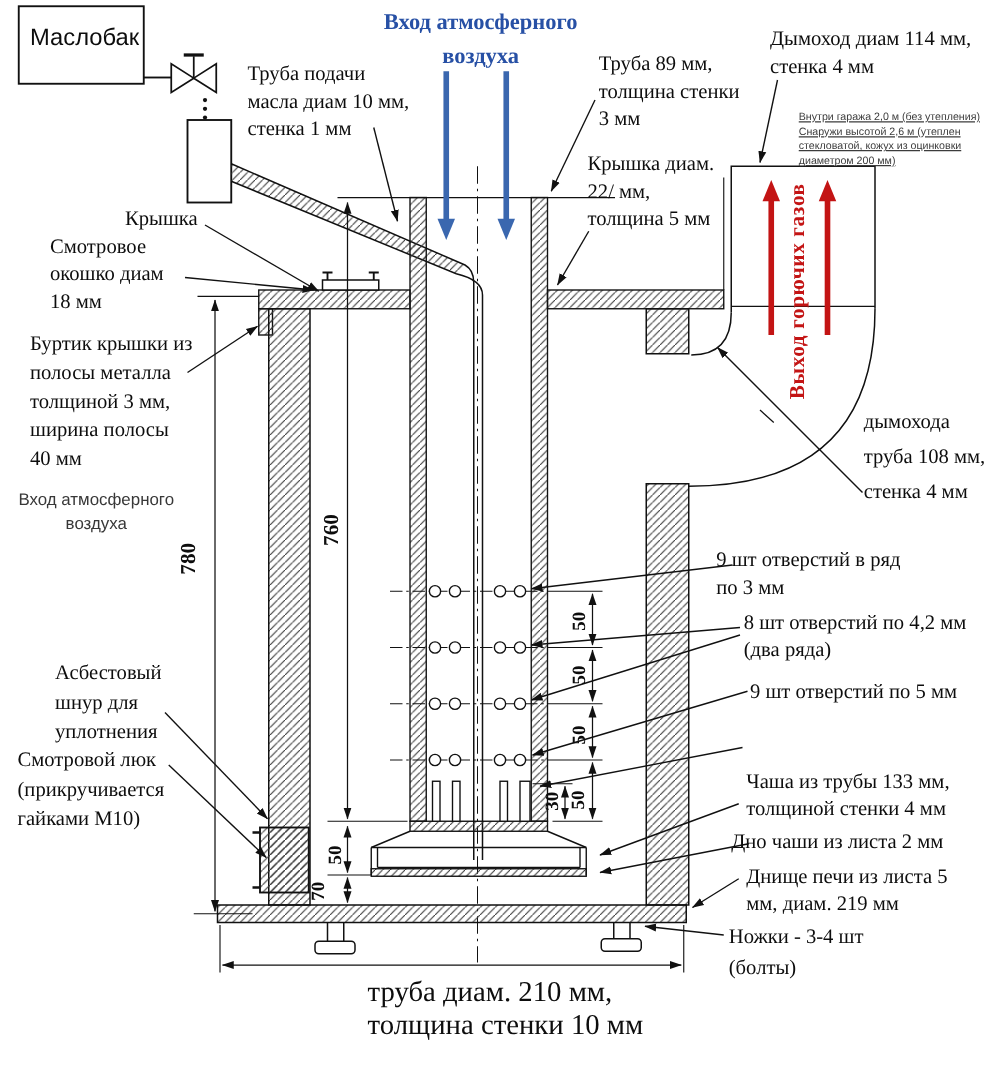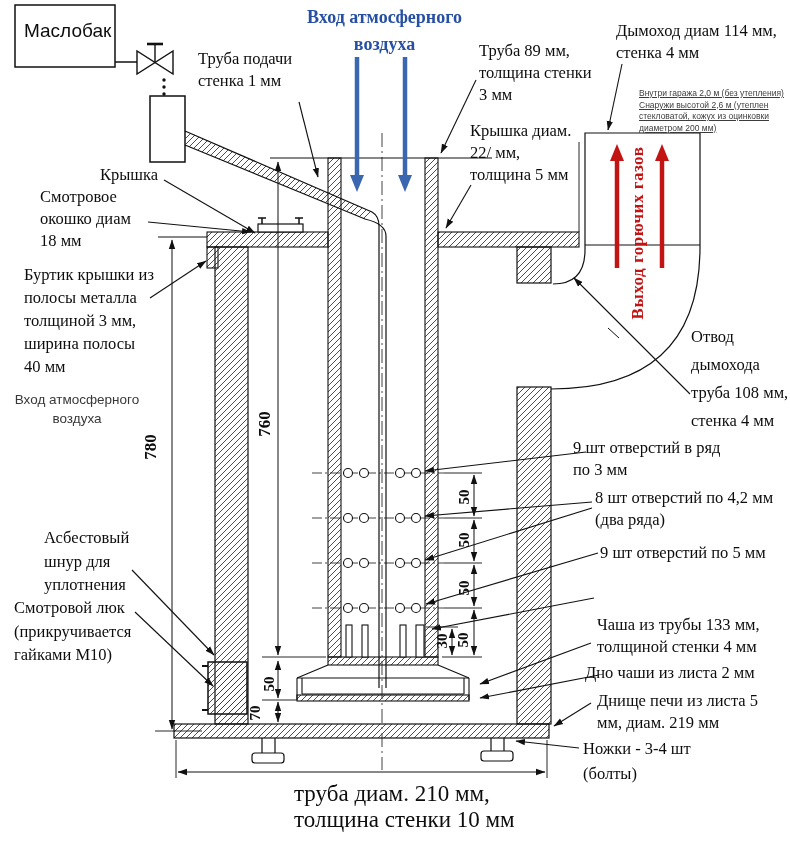--- a/index.html
+++ b/index.html
@@ -202,20 +202,21 @@
 
 <div class="lbl sans" style="left:12px;top:20px;font-size:19px">Маслобак</div>
 
 <div class="lbl blue-h" style="left:270px;top:4px;width:205px;text-align:center">
   <div>Вход атмосферного</div>
   <div>воздуха</div>
 </div>
 
 <div class="lbl" style="left:186px;top:48px">
   <div>Труба подачи</div>
+  <div>масла диам 10 мм,</div>
   <div>стенка 1 мм</div>
 </div>
 
 <div class="lbl" style="left:467px;top:40px">
   <div>Труба 89 мм,</div>
   <div>толщина стенки</div>
   <div>3 мм</div>
 </div>
 
 <div class="lbl" style="left:604px;top:20px">
@@ -265,21 +266,20 @@
 
 <div class="lbl" style="left:2px;top:596px;line-height:23.5px">
   <div>Смотровой люк</div>
   <div>(прикручивается</div>
   <div>гайками М10)</div>
 </div>
 
 <div class="rot gas" style="left:537px;top:222px">Выход горючих газов</div>
 
 <div class="lbl" style="left:679px;top:323px;line-height:28px">
-  <div>Отвод</div>
   <div>дымохода</div>
   <div>труба 108 мм,</div>
   <div>стенка 4 мм</div>
 </div>
 
 <div class="lbl" style="left:561px;top:437px">
   <div>9 шт отверстий в ряд</div>
   <div>по 3 мм</div>
 </div>
 

